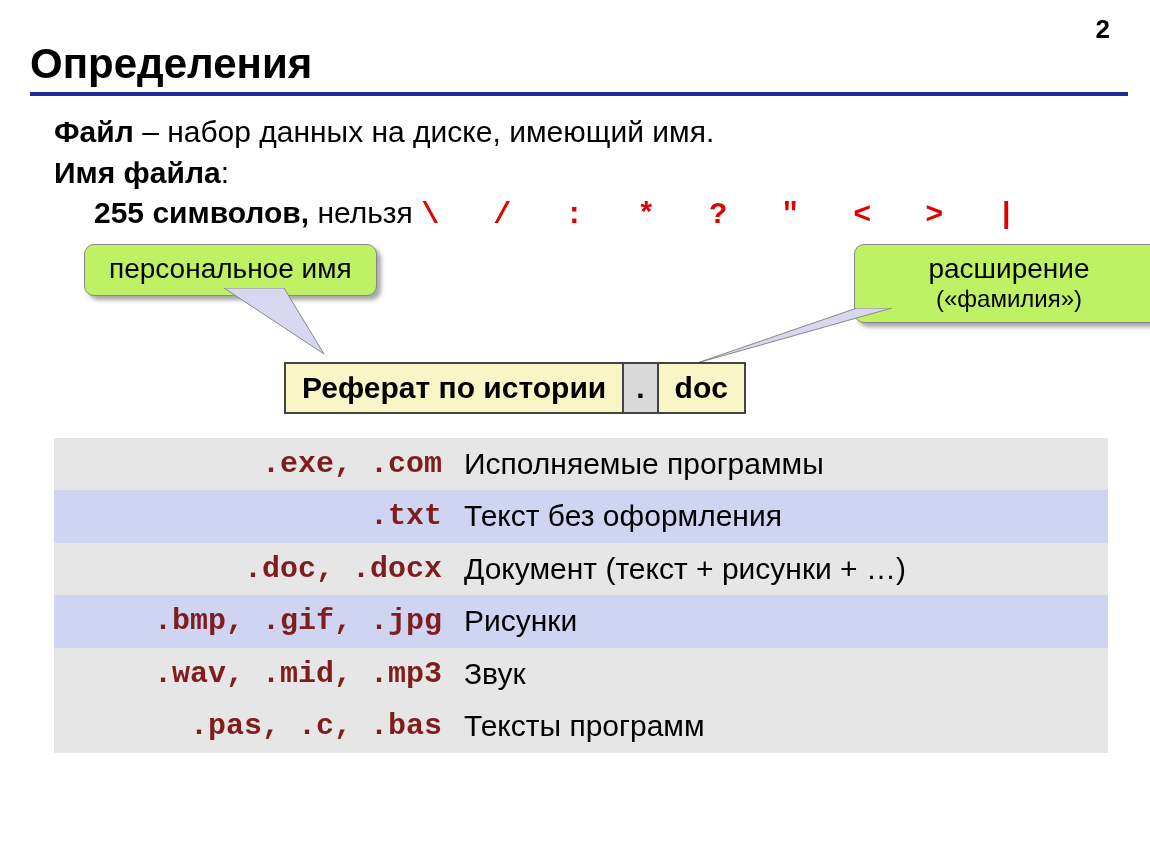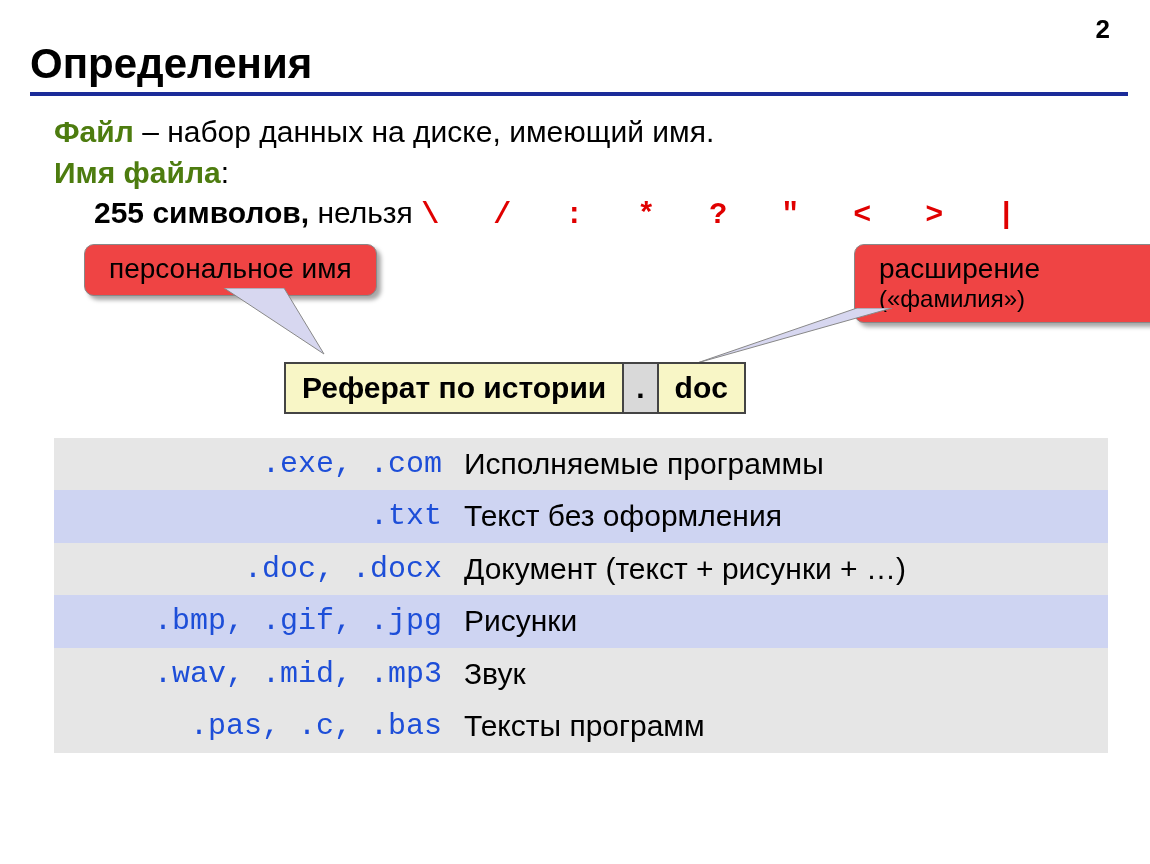--- a/index.html
+++ b/index.html
@@ -28,39 +28,39 @@
     font-weight: bold;
     margin: 0 0 6px 0;
     padding-bottom: 4px;
     border-bottom: 4px solid #1b2b99;
   }
   .body {
     padding: 10px 20px 0 24px;
     font-size: 30px;
     line-height: 1.35;
   }
-  .navy { color: #4d7c0f; font-weight: bold; }
+  .navy { color: #000000; font-weight: bold; }
   .red  { color: #e00000; font-family: "Courier New", monospace; font-weight: bold; letter-spacing: 18px; }
   .indent { padding-left: 40px; }
 
   
   .name-area {
     position: relative;
     height: 170px;
     margin-top: 8px;
   }
   .callout {
     position: absolute;
-    background: #ef4444;
+    background: #bef264;
     border: 1px solid #888;
     border-radius: 10px;
     padding: 8px 24px 10px 24px;
     font-size: 28px;
     box-shadow: 4px 4px 4px rgba(0,0,0,.35);
-    text-align: left;
+    text-align: center;
     line-height: 1.15;
   }
   .callout .sub {
     font-size: 24px;
     display: block;
   }
   .callout-left  { left: 30px;  top: 0; }
   .callout-right { left: 800px; top: 0; width: 260px; }
 
   .file-box {
@@ -93,22 +93,22 @@
     border-collapse: collapse;
     font-size: 30px;
   }
   .ext-table td {
     padding: 6px 8px;
   }
   .ext-table td.ext {
     width: 380px;
     text-align: right;
     font-family: "Courier New", monospace;
-    font-weight: normal;
-    color: #1d4ed8;
+    font-weight: bold;
+    color: #7f1d1d;
     padding-right: 14px;
   }
   .ext-table tr.r0 { background: #e6e6e6; }
   .ext-table tr.r1 { background: #ced4f2; }
 </style>
 </head>
 <body>
 
 <div class="page-num">2</div>
 

